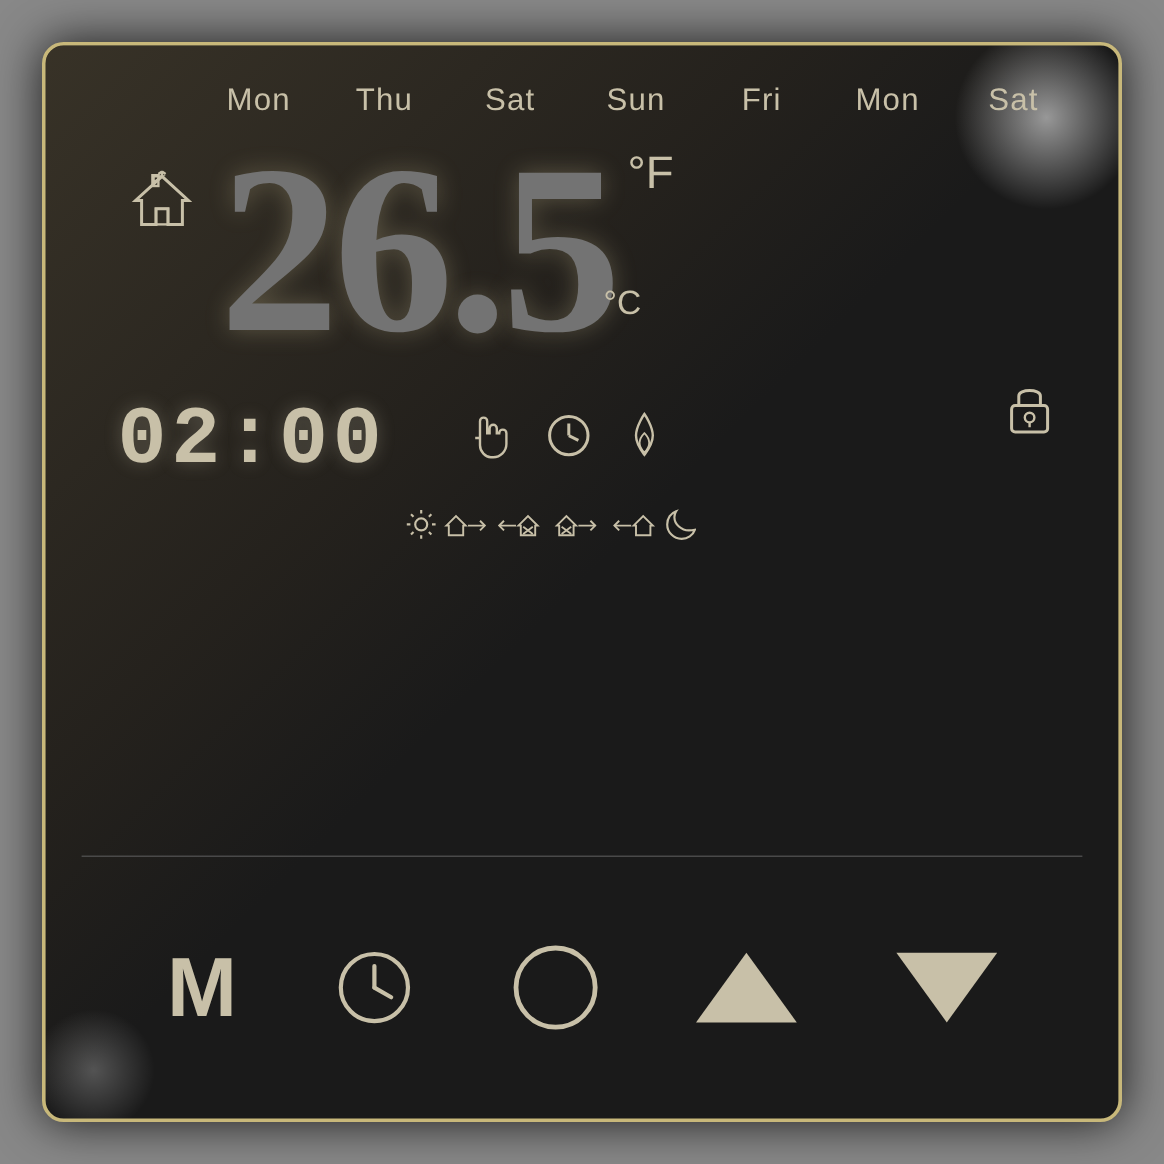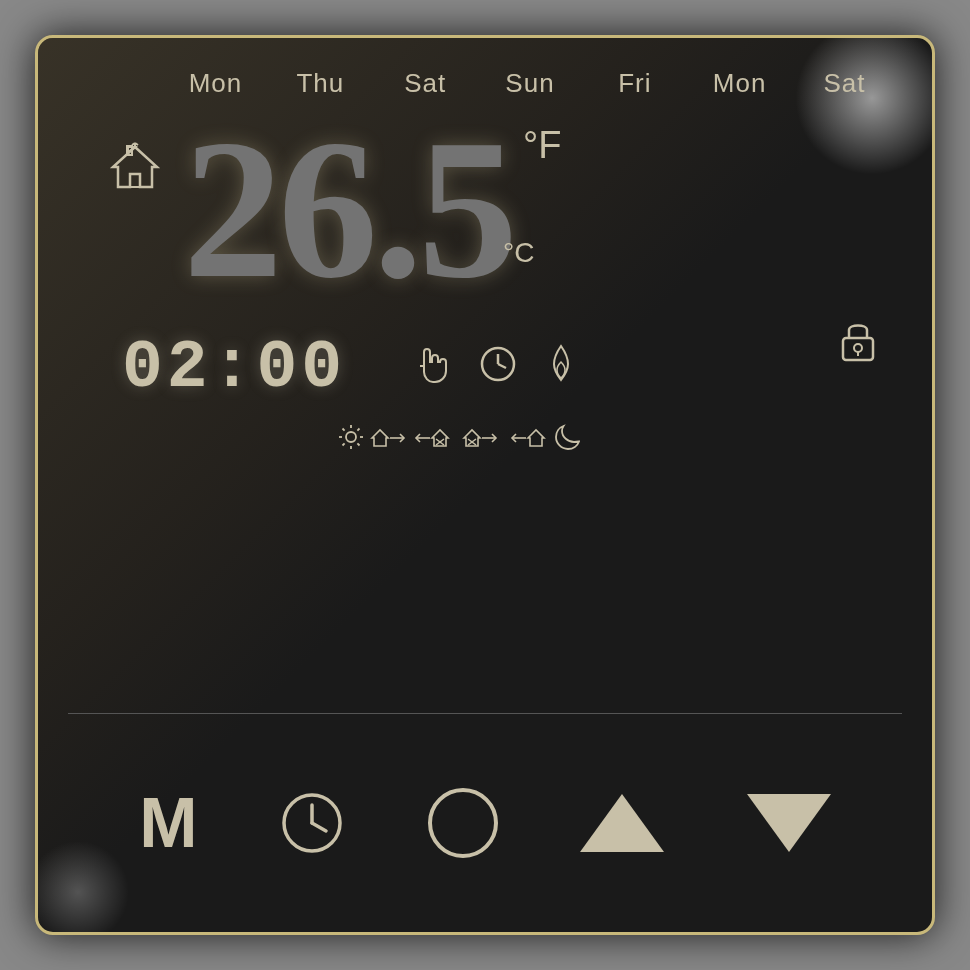--- a/index.html
+++ b/index.html
@@ -123,21 +123,20 @@
       padding-left: 20px;
     }
     .time-display {
       font-size: 68px;
       font-family: 'Courier New', monospace;
       color: #c8c0a8;
       letter-spacing: 4px;
       font-weight: 700;
       text-shadow: 0 0 15px rgba(200,192,168,0.3);
       margin-right: 40px;
-      margin-left: 24px;
     }
     .status-icons {
       display: flex;
       align-items: center;
       gap: 30px;
       margin-left: 30px;
     }
     .status-icon {
       font-size: 34px;
       color: #c8c0a8;

